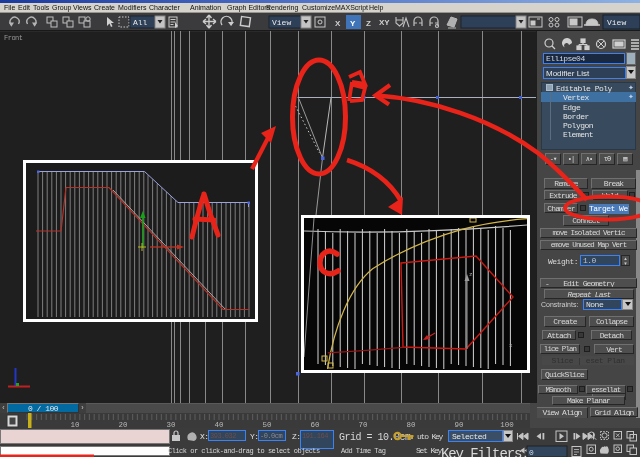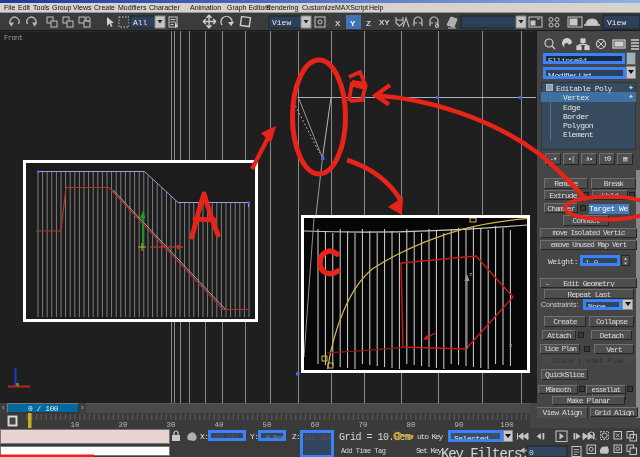--- a/index.html
+++ b/index.html
@@ -1,19 +1,19 @@
 <!DOCTYPE html>
 <html><head><meta charset="utf-8"><style>
 *{margin:0;padding:0;box-sizing:border-box}
 body{width:640px;height:457px;overflow:hidden;font-family:"Liberation Sans",sans-serif;background:#1f1f1f}
 #page{position:relative;width:640px;height:457px;overflow:hidden}
 .abs{position:absolute}
 .btn{position:absolute;background:#4e4e4e;border-top:1px solid #707070;border-left:1px solid #707070;border-right:1px solid #262626;border-bottom:1px solid #262626;color:#d8d8d8;font-family:"Liberation Mono",monospace;font-size:8px;letter-spacing:-0.9px;text-align:center;overflow:hidden;white-space:nowrap}
 .chk{position:absolute;width:6px;height:6px;background:#383838;border:1px solid #1e1e1e}
-.bluef{position:absolute;background:#31455c;border:3px solid #3b82f6;color:#cfd8e4;font-family:"Liberation Mono",monospace;font-size:7px;letter-spacing:-0.5px;overflow:hidden;white-space:nowrap}
+.bluef{position:absolute;background:#31455c;border:1px solid #3b82f6;color:#cfd8e4;font-family:"Liberation Mono",monospace;font-size:7px;letter-spacing:-0.5px;overflow:hidden;white-space:nowrap}
 .drop{position:absolute;background:#c6c6c6;border:1px solid #888;color:#111;font-size:6px;text-align:center;overflow:hidden}
 .mono{font-family:"Liberation Mono",monospace;letter-spacing:-0.5px;white-space:nowrap}
 </style></head><body>
 <div id="page">
 <div class="abs" style="left:0;top:0;width:640px;height:3px;background:linear-gradient(to right,#1c3a9c,#4868c0 40%,#8fb2e4)"></div>
 <div class="abs" style="left:0;top:3px;width:640px;height:10px;background:#d6d3cc;border-bottom:1px solid #98958d"></div>
 <span class="abs" style="left:4px;top:4px;font-size:7px;color:#101010;line-height:8px">File</span>
 <span class="abs" style="left:18px;top:4px;font-size:7px;color:#101010;line-height:8px">Edit</span>
 <span class="abs" style="left:33px;top:4px;font-size:7px;color:#101010;line-height:8px">Tools</span>
 <span class="abs" style="left:52px;top:4px;font-size:7px;color:#101010;line-height:8px">Group</span>
@@ -296,21 +296,21 @@
 <div class="chk" style="left:580px;top:205px"></div>
 <div class="abs mono" style="left:589px;top:204px;width:40px;height:10px;background:#4a7ab8;color:#fff;font-size:8px;line-height:9px;text-align:center;overflow:hidden">Target Wel</div>
 <div class="btn" style="left:563px;top:215px;width:46px;height:11px;font-size:8px;line-height:10px;">Connect</div>
 <div class="btn" style="left:540px;top:228px;width:97px;height:10px;font-size:7.5px;line-height:9px;">move Isolated Vertic</div>
 <div class="btn" style="left:540px;top:240px;width:97px;height:10px;font-size:7.5px;line-height:9px;">emove Unused Map Vert</div>
 <div class="abs mono" style="left:548px;top:257px;font-size:8px;color:#d8d8d8">Weight:</div>
 <div class="bluef" style="left:580px;top:255px;width:40px;height:11px;font-size:8px;line-height:10px;padding-left:2px;color:#b8c4d4">1.0</div>
 <div class="abs" style="left:621px;top:255px;width:9px;height:11px;background:#4e4e4e;border:1px solid #282828;color:#ccc;font-size:5px;line-height:5px;text-align:center">▴<br>▾</div>
 <div class="btn" style="left:540px;top:278px;width:97px;height:10px;font-size:8px;line-height:9px;">Edit Geometry</div>
 <div class="abs mono" style="left:545px;top:279px;font-size:8px;color:#d8d8d8">-</div>
-<div class="btn" style="left:544px;top:289px;width:90px;height:10px;font-size:8px;line-height:9px;">Repeat Last</div>
+<div class="btn" style="left:544px;top:289px;width:90px;height:10px;font-size:8px;line-height:9px;font-style:italic;">Repeat Last</div>
 <div class="abs" style="left:541px;top:301px;font-size:7px;color:#d0d0d0;font-family:'Liberation Sans',sans-serif">Constraints:</div>
 <div class="bluef" style="left:583px;top:299px;width:39px;height:11px;font-size:8px;line-height:10px;padding-left:2px;color:#e0e0e0">None</div>
 <div class="drop" style="left:622px;top:299px;width:11px;height:11px"><span style="display:inline-block;margin-top:2px;width:0;height:0;border-left:3px solid transparent;border-right:3px solid transparent;border-top:4px solid #111"></span></div>
 <div class="btn" style="left:544px;top:316px;width:42px;height:11px;font-size:8px;line-height:10px;">Create</div>
 <div class="btn" style="left:589px;top:316px;width:45px;height:11px;font-size:8px;line-height:10px;">Collapse</div>
 <div class="btn" style="left:542px;top:330px;width:34px;height:10px;font-size:8px;line-height:9px;">Attach</div>
 <div class="chk" style="left:578px;top:332px"></div>
 <div class="btn" style="left:591px;top:330px;width:41px;height:10px;font-size:8px;line-height:9px;">Detach</div>
 <div class="btn" style="left:540px;top:344px;width:40px;height:10px;font-size:7.5px;line-height:9px;">lice Plan</div>
 <div class="chk" style="left:584px;top:346px"></div>
@@ -458,29 +458,30 @@
 <svg class="abs" style="left:170px;top:428px" width="60" height="16" viewBox="0 0 60 16">
 <rect x="2" y="7" width="8" height="6" fill="#c8c8c8"></rect>
       <path d="M4 7 v-2 a2 2 0 0 1 4 0 v2" stroke="#c8c8c8" fill="none" stroke-width="1.2"></path>
 <path d="M18 12 q-2 -5 2 -7 q4 -2 6 2 q2 4 -2 6 z" fill="#b0b0b0"></path>
 </svg>
 <div class="abs mono" style="left:200px;top:432px;font-size:8px;color:#e0e0e0">X:</div>
 <div class="bluef" style="left:208px;top:430px;width:38px;height:11px;line-height:10px;color:#6a5050;padding-left:1px">393.032</div>
 <div class="abs mono" style="left:250px;top:432px;font-size:8px;color:#e0e0e0">Y:</div>
 <div class="bluef" style="left:258px;top:430px;width:28px;height:11px;line-height:10px;color:#8a8a94;padding-left:1px">-0.0cm</div>
 <div class="abs mono" style="left:292px;top:432px;font-size:8px;color:#e0e0e0">Z:</div>
-<div class="bluef" style="left:300px;top:430px;width:34px;height:28px;line-height:10px;color:#6a5050;padding-left:1px">191.164</div>
+<div class="bluef" style="left:300px;top:430px;width:34px;height:19px;line-height:10px;color:#6a5050;padding-left:1px">191.164</div>
 <div class="abs mono" style="left:339px;top:432px;font-size:10px;color:#d8d8d8">Grid = 10.0cm</div>
 <svg class="abs" style="left:393px;top:430px" width="22" height="12" viewBox="0 0 22 12">
 <circle cx="4.5" cy="6" r="3.2" fill="none" stroke="#c8a028" stroke-width="2"></circle>
       <path d="M7.5 6 h13 M16 6 v4 M19 6 v3" stroke="#c8a028" stroke-width="2"></path>
 </svg>
 <div class="abs mono" style="left:417px;top:432px;font-size:8px;letter-spacing:-1.2px;color:#d8d8d8">uto Key</div>
 <div class="bluef" style="left:448px;top:430px;width:55px;height:12px;background:#3a4f66;font-size:8px;line-height:11px;padding-left:3px;color:#e8e8e8">Selected</div>
 <div class="drop" style="left:503px;top:430px;width:10px;height:12px"><span style="display:inline-block;margin-top:3px;width:0;height:0;border-left:3px solid transparent;border-right:3px solid transparent;border-top:4px solid #111"></span></div>
+<div class="abs mono" style="left:168px;top:447px;font-size:7px;color:#d8d8d8">Click or click-and-drag to select objects</div>
 <div class="abs mono" style="left:341px;top:447px;font-size:7px;color:#d8d8d8">Add Time Tag</div>
 <div class="abs mono" style="left:416px;top:446px;font-size:8px;letter-spacing:-1.2px;color:#d8d8d8">Set Key</div>
 <div class="abs mono" style="left:441px;top:446px;font-size:14px;letter-spacing:-1.1px;color:#d8d8d8">Key Filters...</div>
 <svg class="abs" style="left:514px;top:428px" width="126" height="29" viewBox="0 0 126 29">
       <g fill="#c4c4c4" stroke="none">
         <path d="M3.5 5 v6.5 M4.5 8.2 l4.5 -3.2 v6.5 z M9.5 8.2 l4.5 -3.2 v6.5 z" stroke="#c4c4c4" stroke-width="1"></path>
         <path d="M27 5 l-4.5 3.2 l4.5 3.2 z M28.5 5 h1.8 v6.5 h-1.8 z"></path>
         <rect x="42" y="3" width="11" height="10.5" fill="none" stroke="#c4c4c4"></rect>
         <path d="M45.5 5 l4.5 3.2 l-4.5 3.2 z"></path>
         <path d="M62 5 l4.5 3.2 l-4.5 3.2 z M59.5 5 h1.8 v6.5 h-1.8 z"></path>

